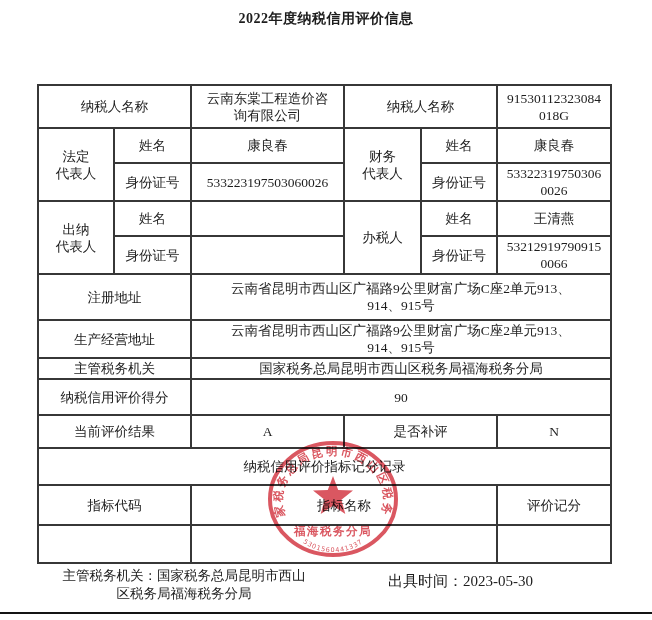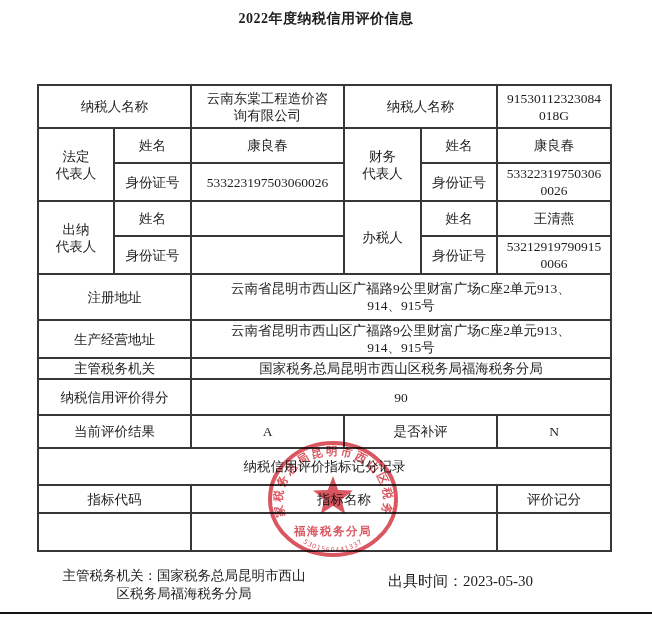--- a/index.html
+++ b/index.html
@@ -118,21 +118,21 @@
     </tr>
     <tr style="height:33px">
       <td colspan="2">当前评价结果</td>
       <td>A</td>
       <td colspan="2">是否补评</td>
       <td>N</td>
     </tr>
     <tr style="height:37px">
       <td colspan="6">纳税信用评价指标记分记录</td>
     </tr>
-    <tr style="height:28px">
+    <tr style="height:40px">
       <td colspan="2">指标代码</td>
       <td colspan="3">指标名称</td>
       <td>评价记分</td>
     </tr>
     <tr style="height:38px">
       <td colspan="2"></td>
       <td colspan="3"></td>
       <td></td>
     </tr>
   </tbody>

